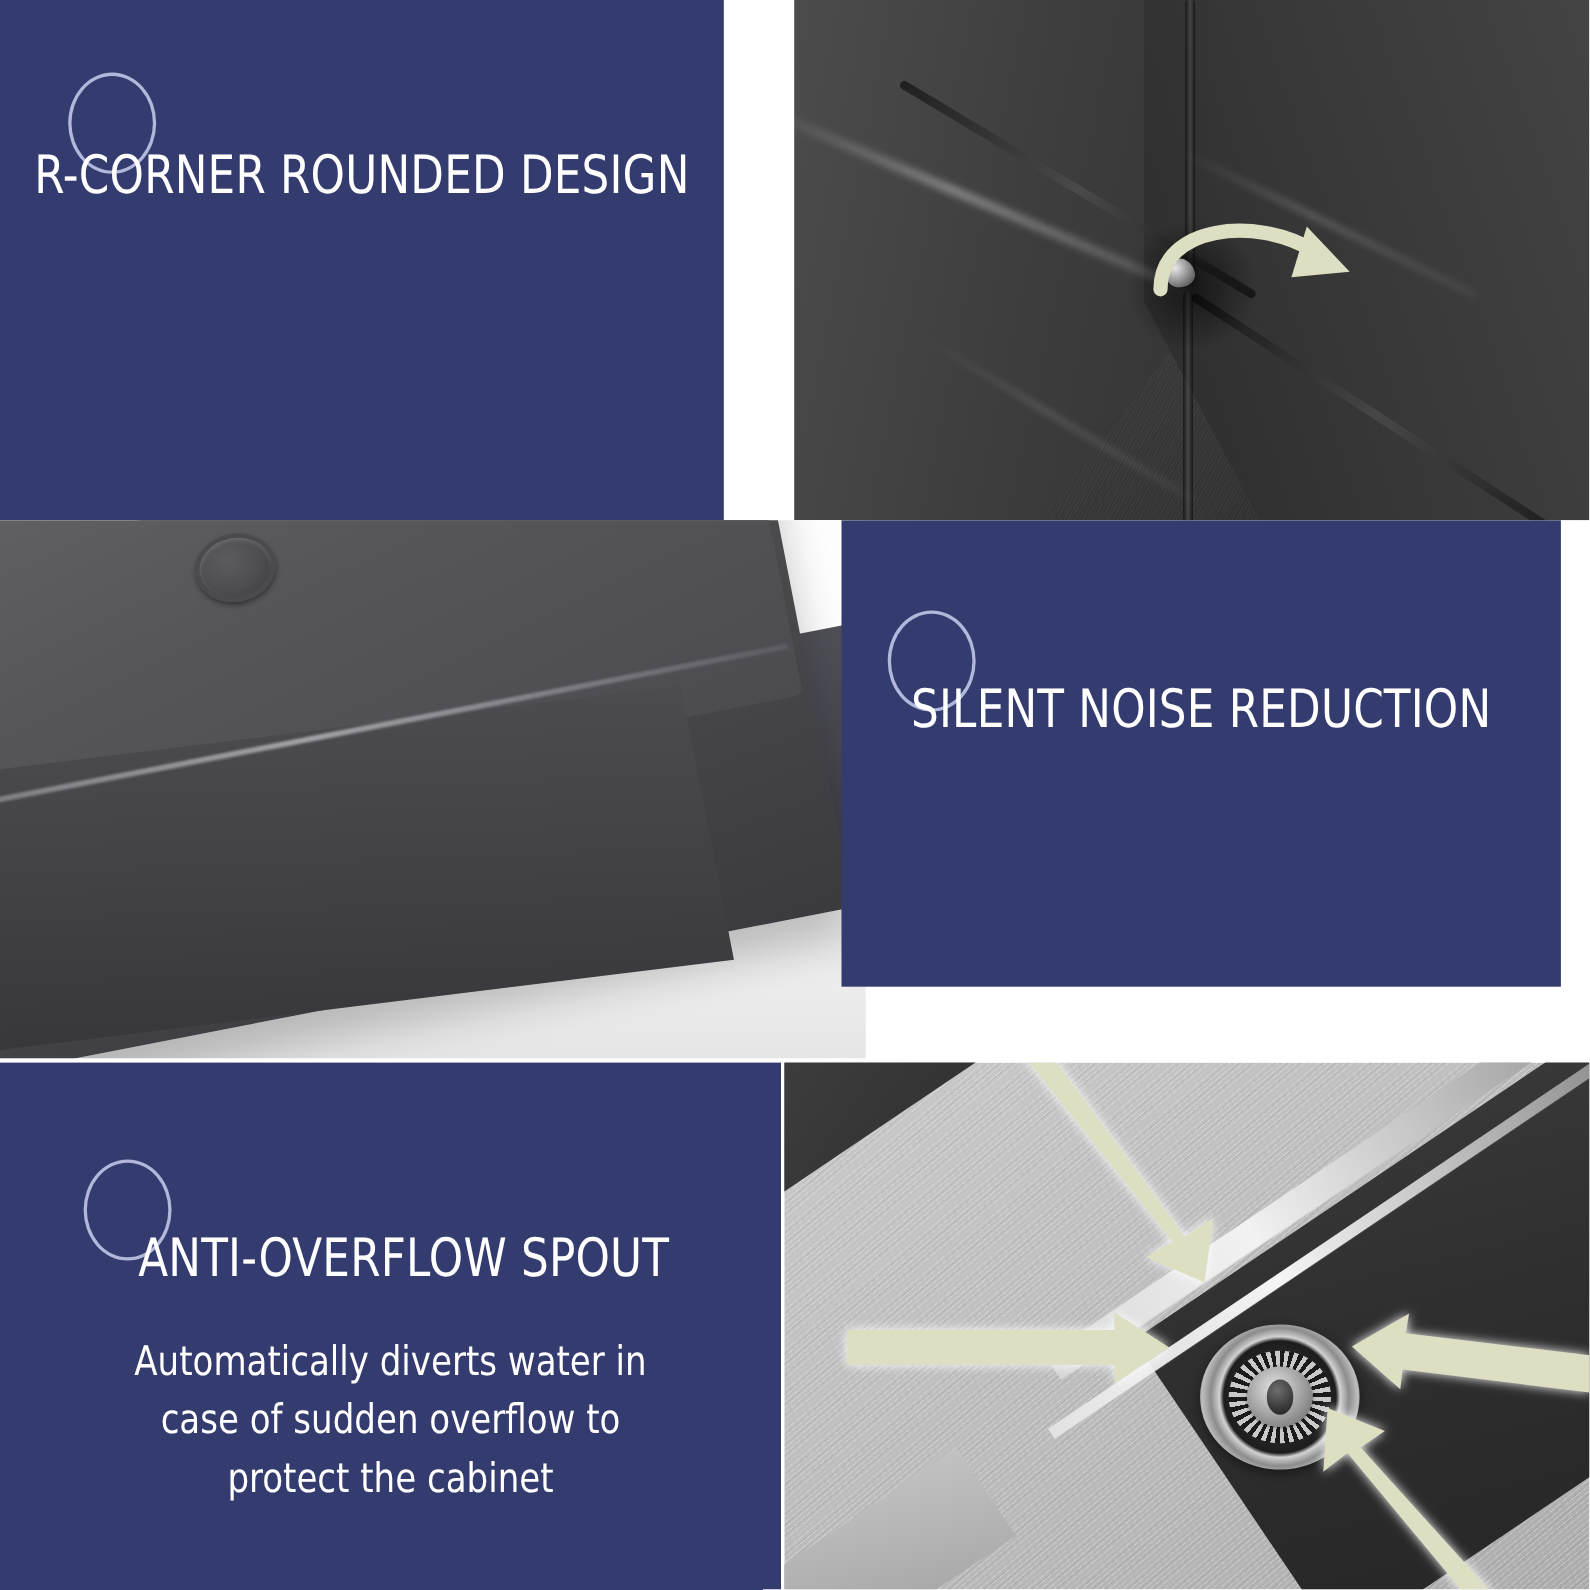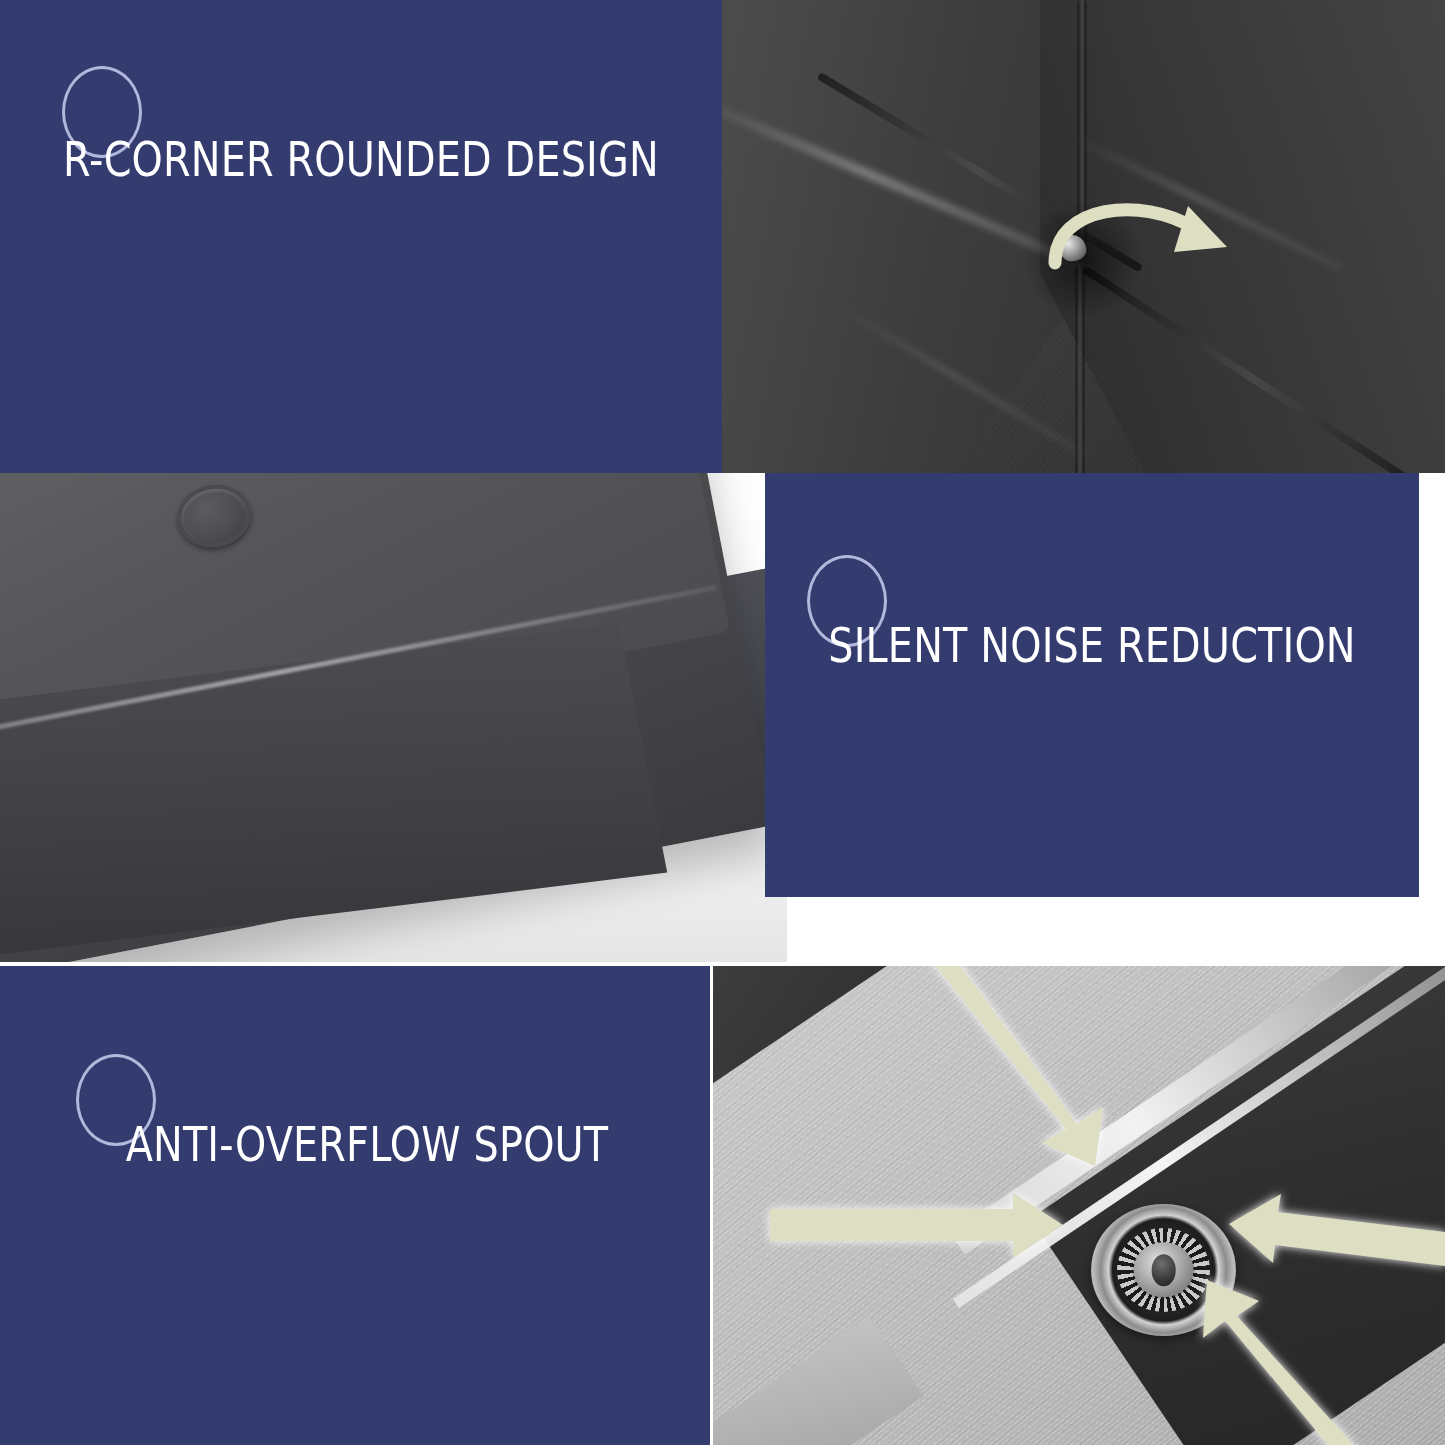--- a/index.html
+++ b/index.html
@@ -223,21 +223,21 @@
     border-radius:50%;
     background:radial-gradient(circle at 40% 30%,#6e6e6e 0%,#3a3a3a 60%,#202020 100%);
   }
   .arrows-svg{position:absolute;left:0;top:0;width:100%;height:100%;pointer-events:none;}
 </style>
 </head>
 <body>
 
 <div class="board">
 
-  <div class="panel blue" style="left:0;top:0;width:722px;height:473px;">
+  <div class="panel blue" style="left:0;top:0;width:658px;height:473px;">
 
     <div class="marker-circle" style="left:62px;top:66px;width:80px;height:92px;"></div>
 
     <div class="txtwrap" style="top:131px;">
       <div class="ttl" style="font-size:48px;line-height:56px;">R-CORNER ROUNDED DESIGN</div>
     </div>
 
   </div>
 
   <div class="panel" style="left:722px;top:0;width:723px;height:473px;">
@@ -286,20 +286,27 @@
   </div>
 
   <div class="panel blue" style="left:0;top:966px;width:710px;height:479px;">
 
     <div class="marker-circle" style="left:76px;top:88px;width:80px;height:92px;"></div>
 
     <div class="txtwrap" style="top:150px;padding-left:24px;">
       <div class="ttl" style="font-size:48px;line-height:56px;">ANTI-OVERFLOW SPOUT</div>
     </div>
 
+    <div class="txtwrap" style="top:245px;">
+      <div class="sub" style="font-size:37px;line-height:53px;">
+        <span>Automatically diverts water in</span>
+        <span>case of sudden overflow to</span>
+        <span>protect the cabinet</span>
+      </div>
+    </div>
   </div>
 
   <div class="panel" style="left:713px;top:966px;width:732px;height:479px;">
     <div class="photo">
       <div class="basin-bg"></div>
       <div class="basin-leftwall"></div>
       <div class="basin-wall"></div>
       <div class="basin-lip"></div>
       <div class="basin-lip2"></div>
       <div class="basin-corner-fold"></div>

